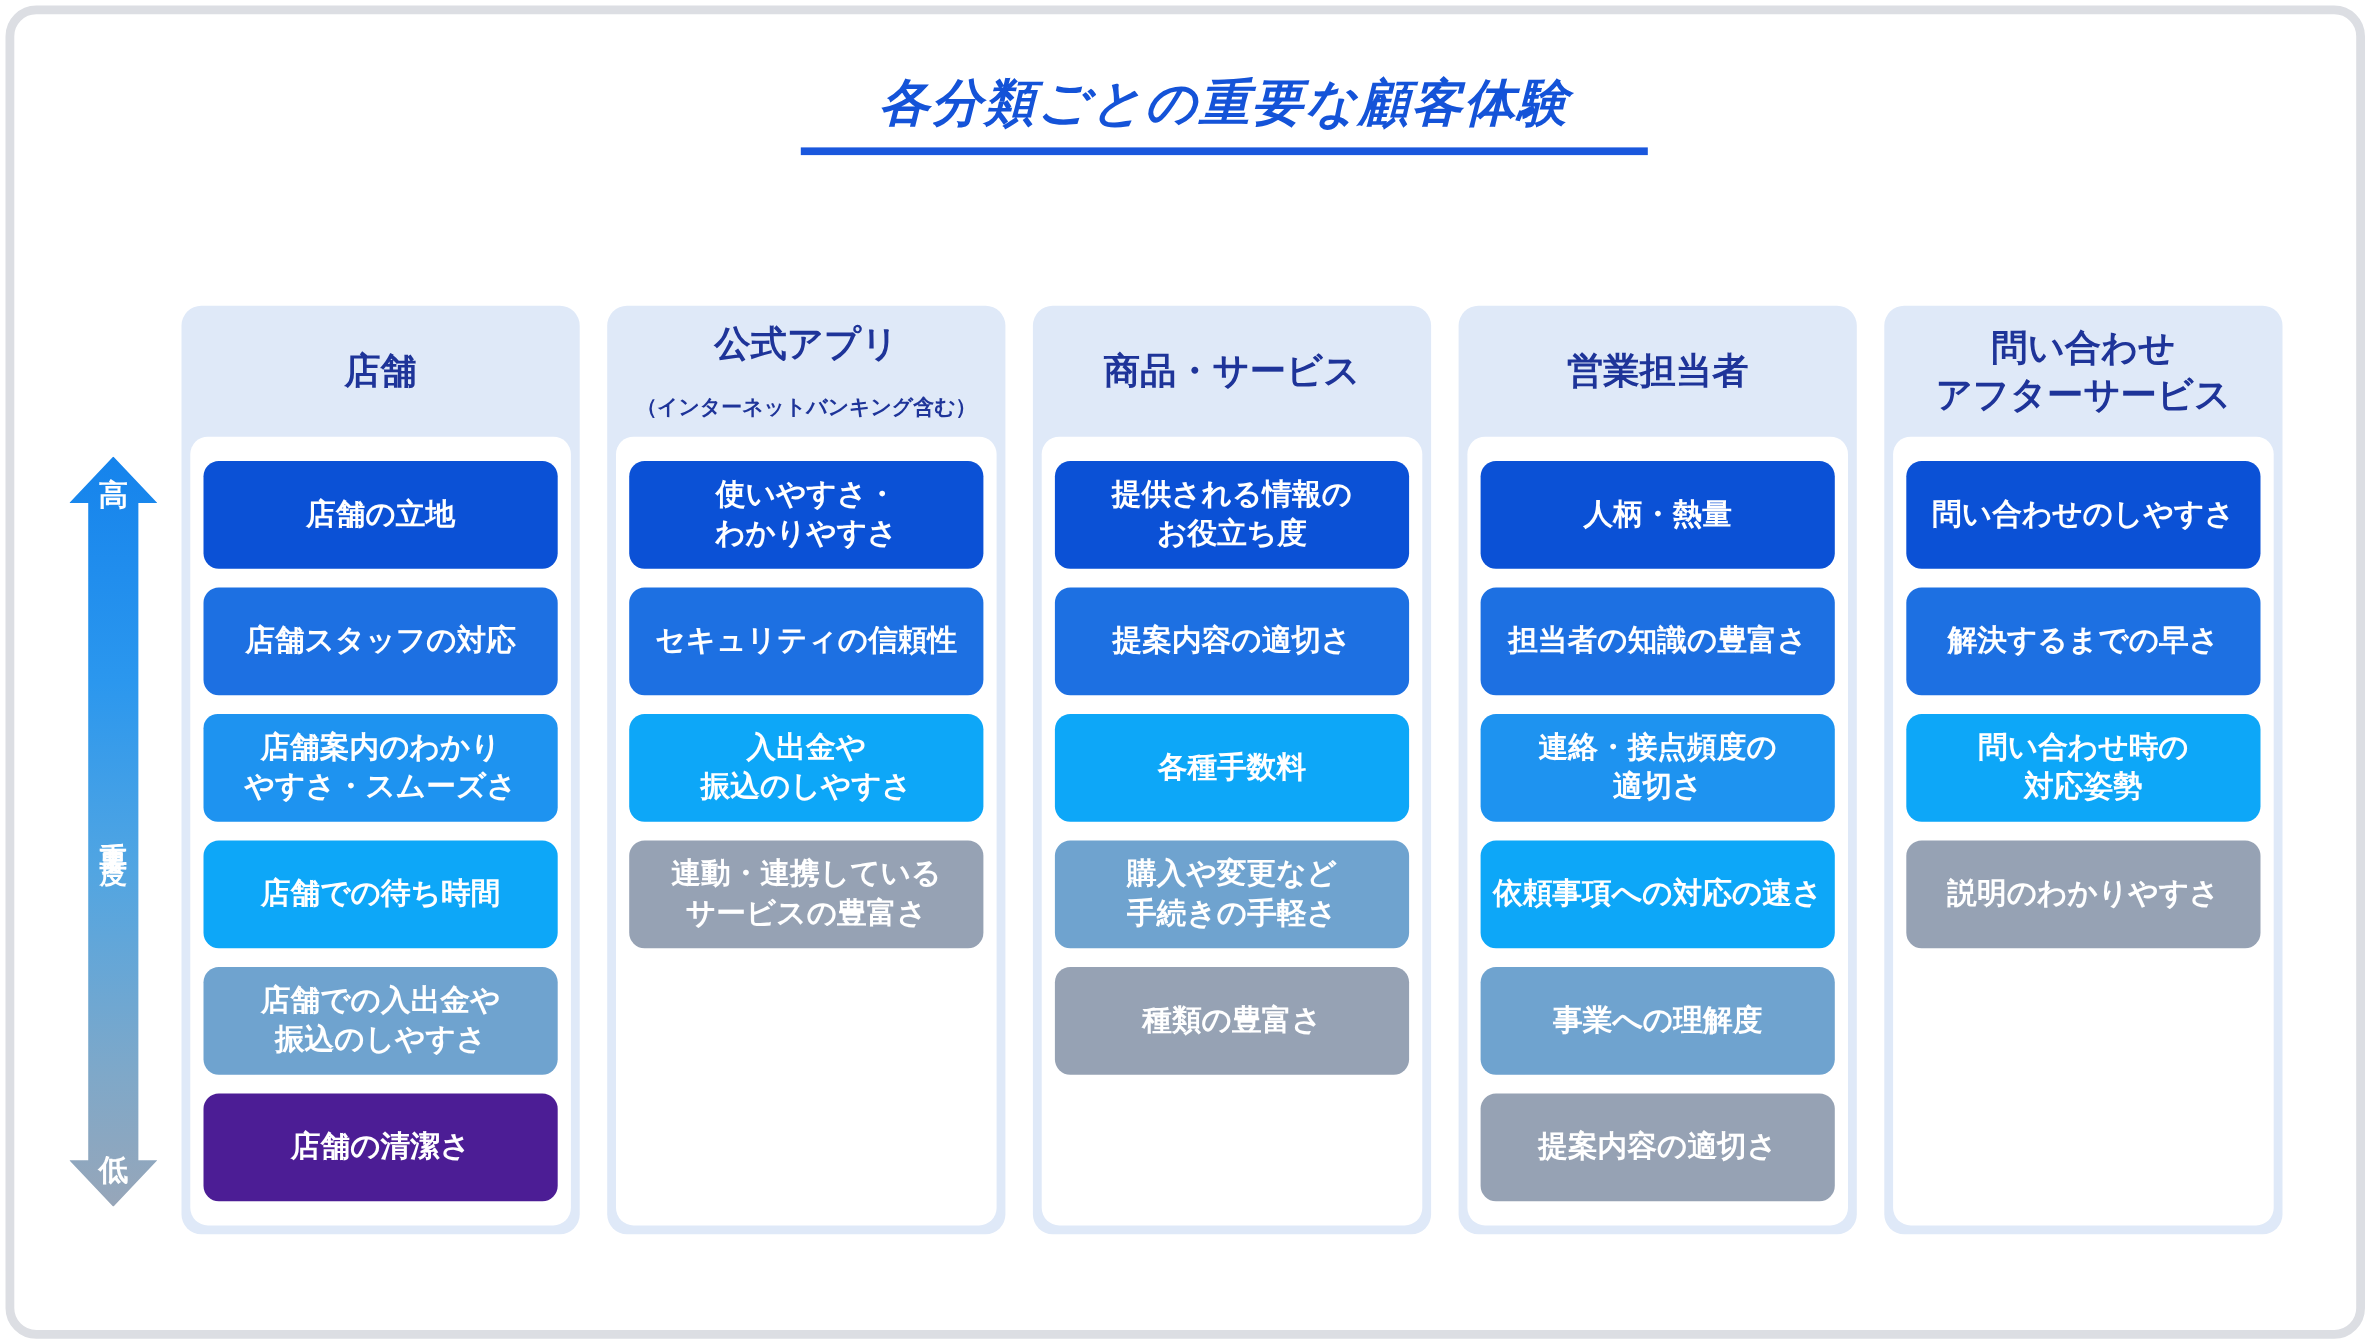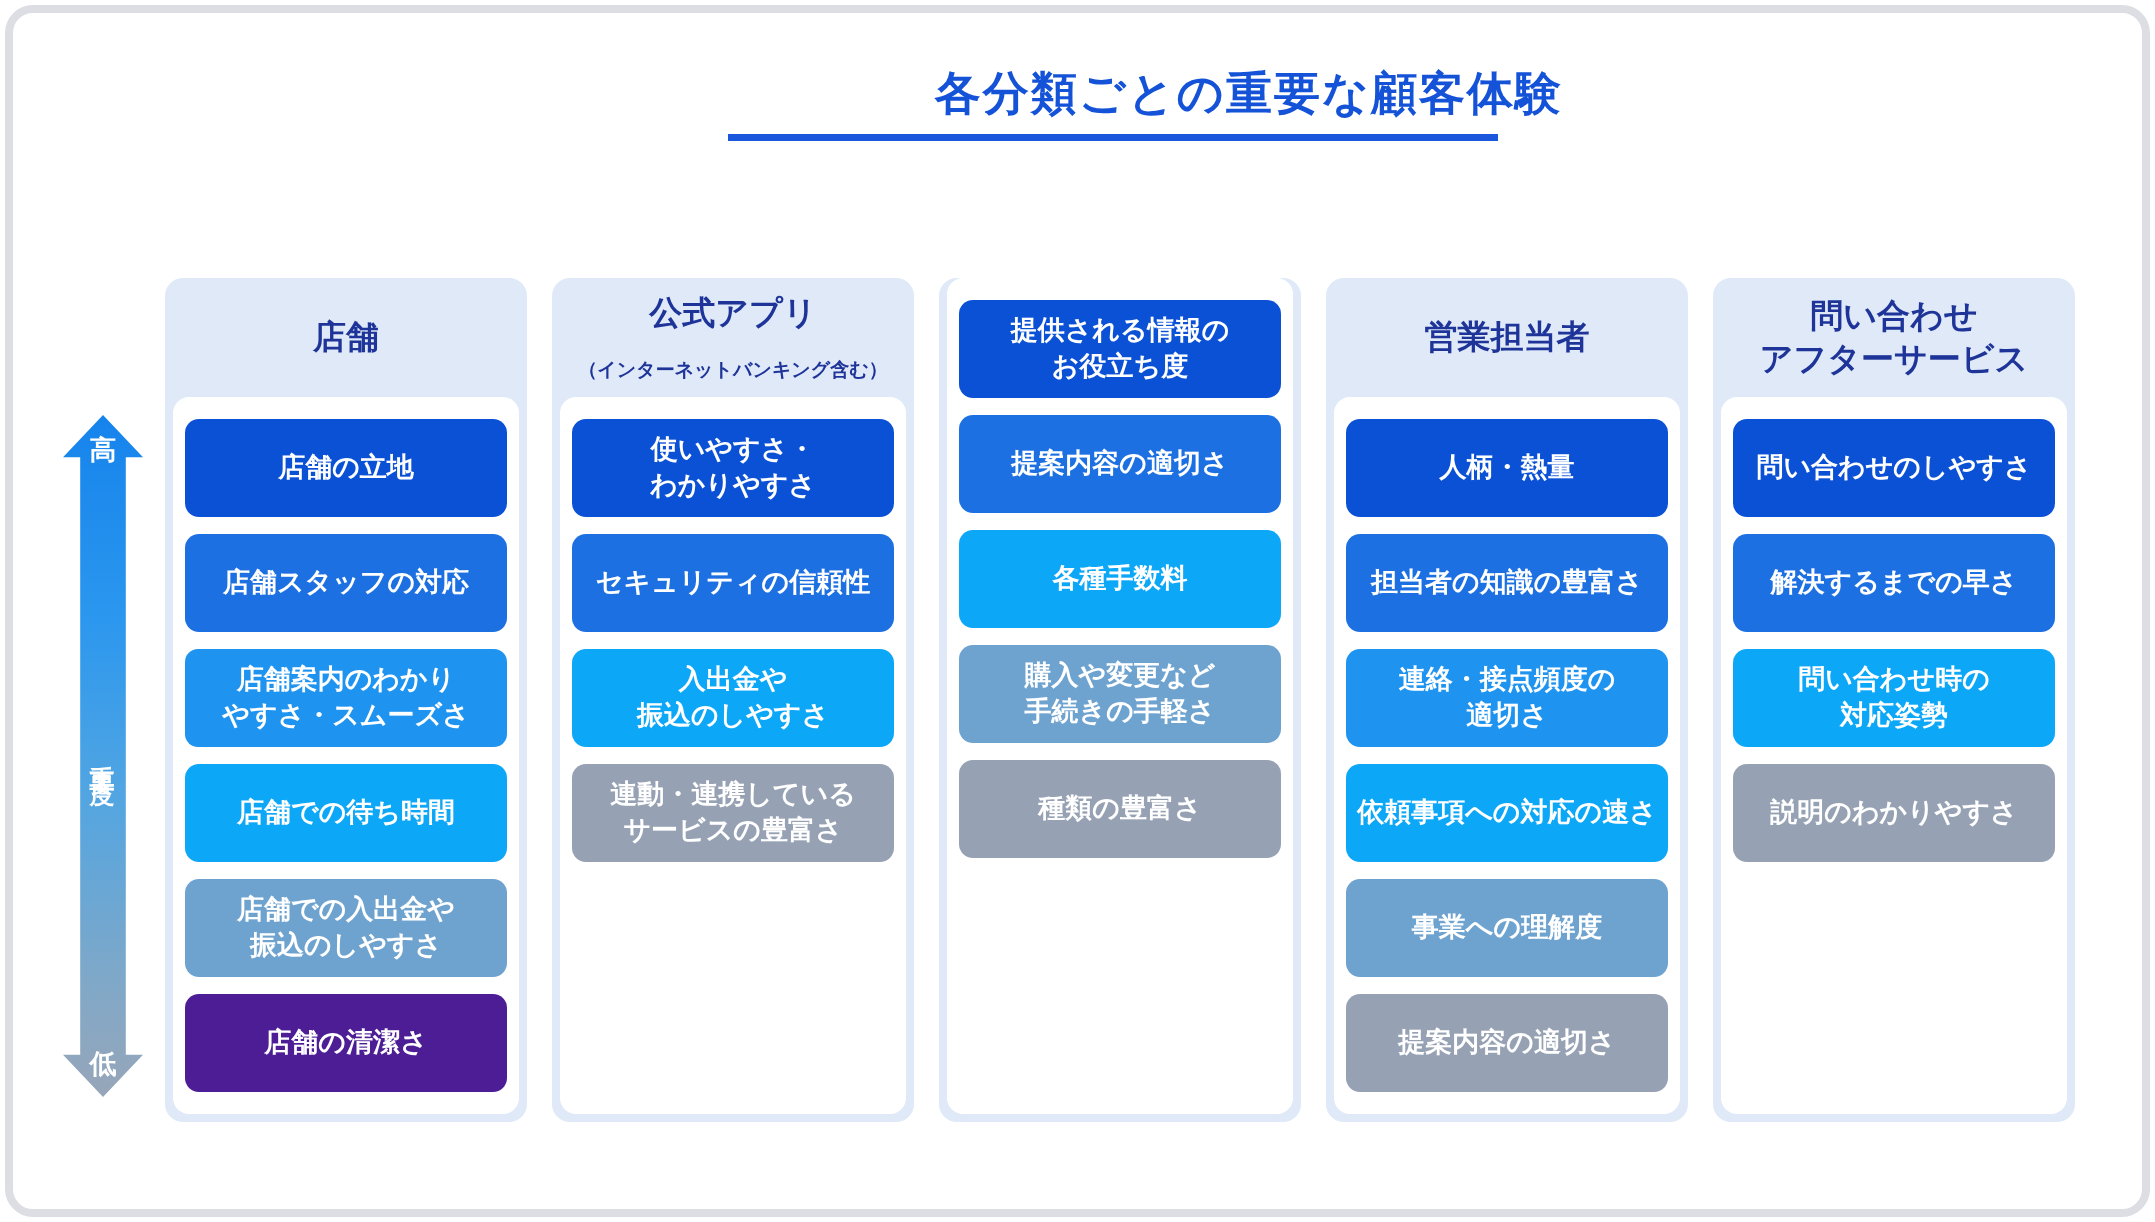--- a/index.html
+++ b/index.html
@@ -5,21 +5,21 @@
   html,body{margin:0;padding:0;}
   body{
     width:2155px;height:1222px;position:relative;background:#ffffff;
     font-family:"Liberation Sans","DejaVu Sans",sans-serif;overflow:hidden;
   }
   .frame{
     position:absolute;inset:5px;border:8px solid #dcdee3;border-radius:28px;
     pointer-events:none;
   }
   
-  .title-wrap{position:absolute;left:663px;top:66px;width:900px;text-align:right;}
+  .title-wrap{position:absolute;left:663px;top:66px;width:900px;text-align:center;font-style:italic;}
   .title{font-size:46px;font-weight:bold;color:#1453d8;letter-spacing:2px;line-height:1.2;}
   .title-underline{width:770px;height:7px;background:#1a57dd;margin:13px auto 0;}
   
   .arrow-wrap{position:absolute;left:63px;top:415px;width:80px;height:682px;}
   .arrow-shape{
     position:absolute;inset:0;
     clip-path:polygon(50% 0%,100% 6.2%,78.5% 6.2%,78.5% 93.8%,100% 93.8%,50% 100%,0% 93.8%,21.5% 93.8%,21.5% 6.2%,0% 6.2%);
     background:linear-gradient(180deg,#1583ec 0%,#2b97ee 30%,#51a5e2 55%,#7ea8c9 82%,#97a6b9 100%);
   }
   .arrow-label{position:absolute;width:100%;text-align:center;color:#ffffff;font-weight:bold;}
@@ -102,20 +102,24 @@
 わかりやすさ</div>
       <div class="chip" style="background: rgb(29, 112, 226);">セキュリティの信頼性</div>
       <div class="chip" style="background: rgb(13, 167, 248);">入出金や
 振込のしやすさ</div>
       <div class="chip" style="background: rgb(150, 162, 180);">連動・連携している
 サービスの豊富さ</div>
     </div>
   </section>
 
   <section class="column">
+    <div class="col-header">
+      <div class="col-title">商品・サービス</div>
+
+    </div>
     <div class="panel">
       <div class="chip" style="background: rgb(11, 81, 214);">提供される情報の
 お役立ち度</div>
       <div class="chip" style="background: rgb(29, 112, 226);">提案内容の適切さ</div>
       <div class="chip" style="background: rgb(13, 167, 248);">各種手数料</div>
       <div class="chip" style="background: rgb(111, 163, 207);">購入や変更など
 手続きの手軽さ</div>
       <div class="chip" style="background: rgb(150, 162, 180);">種類の豊富さ</div>
     </div>
   </section>

